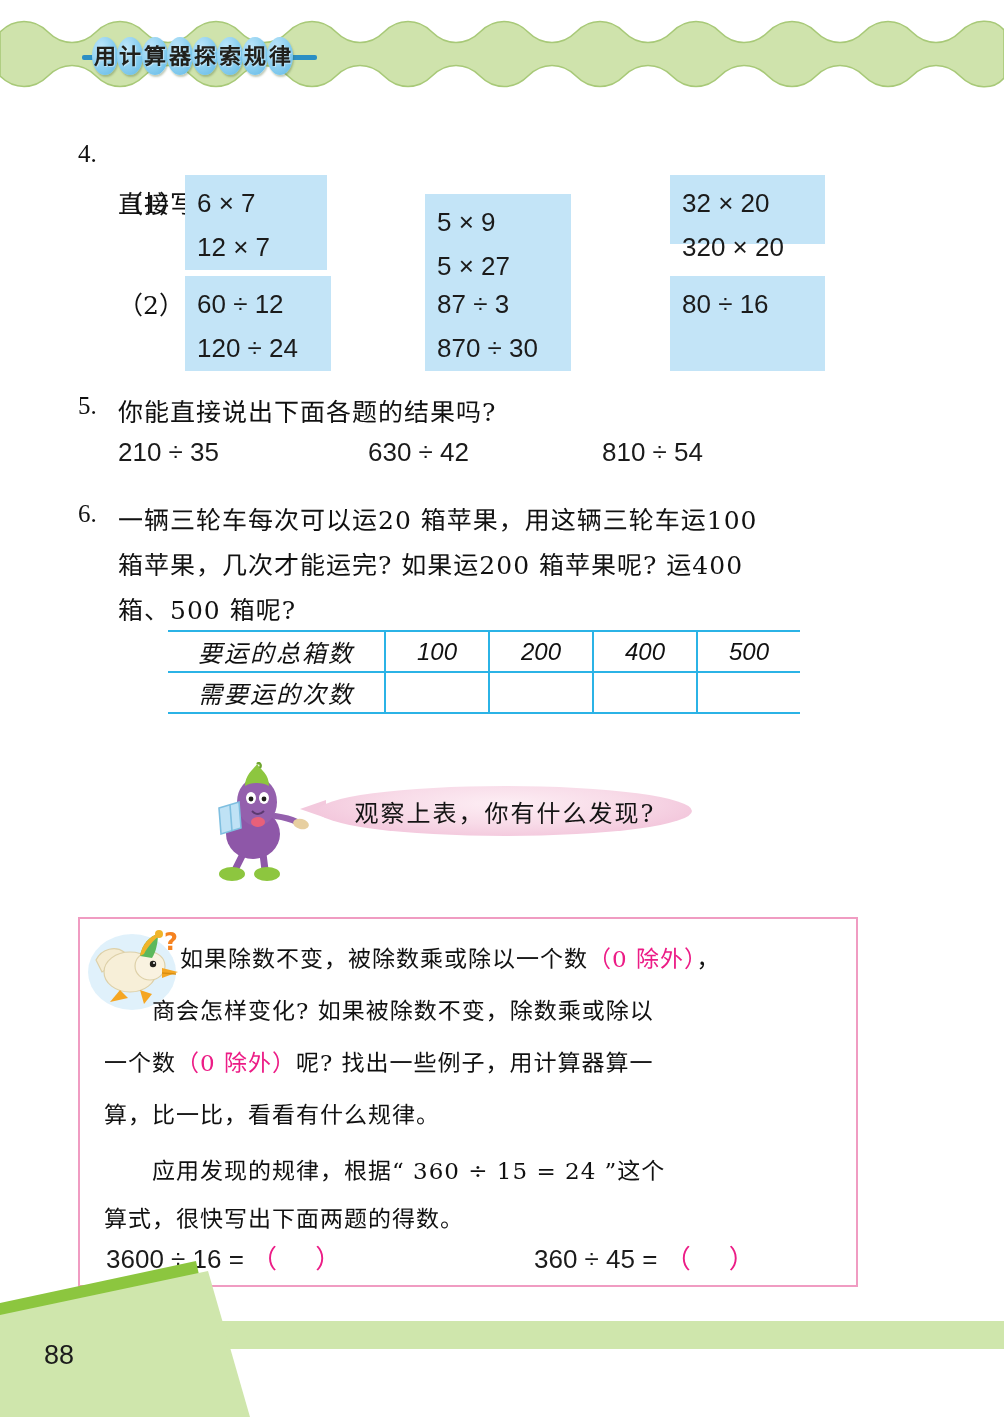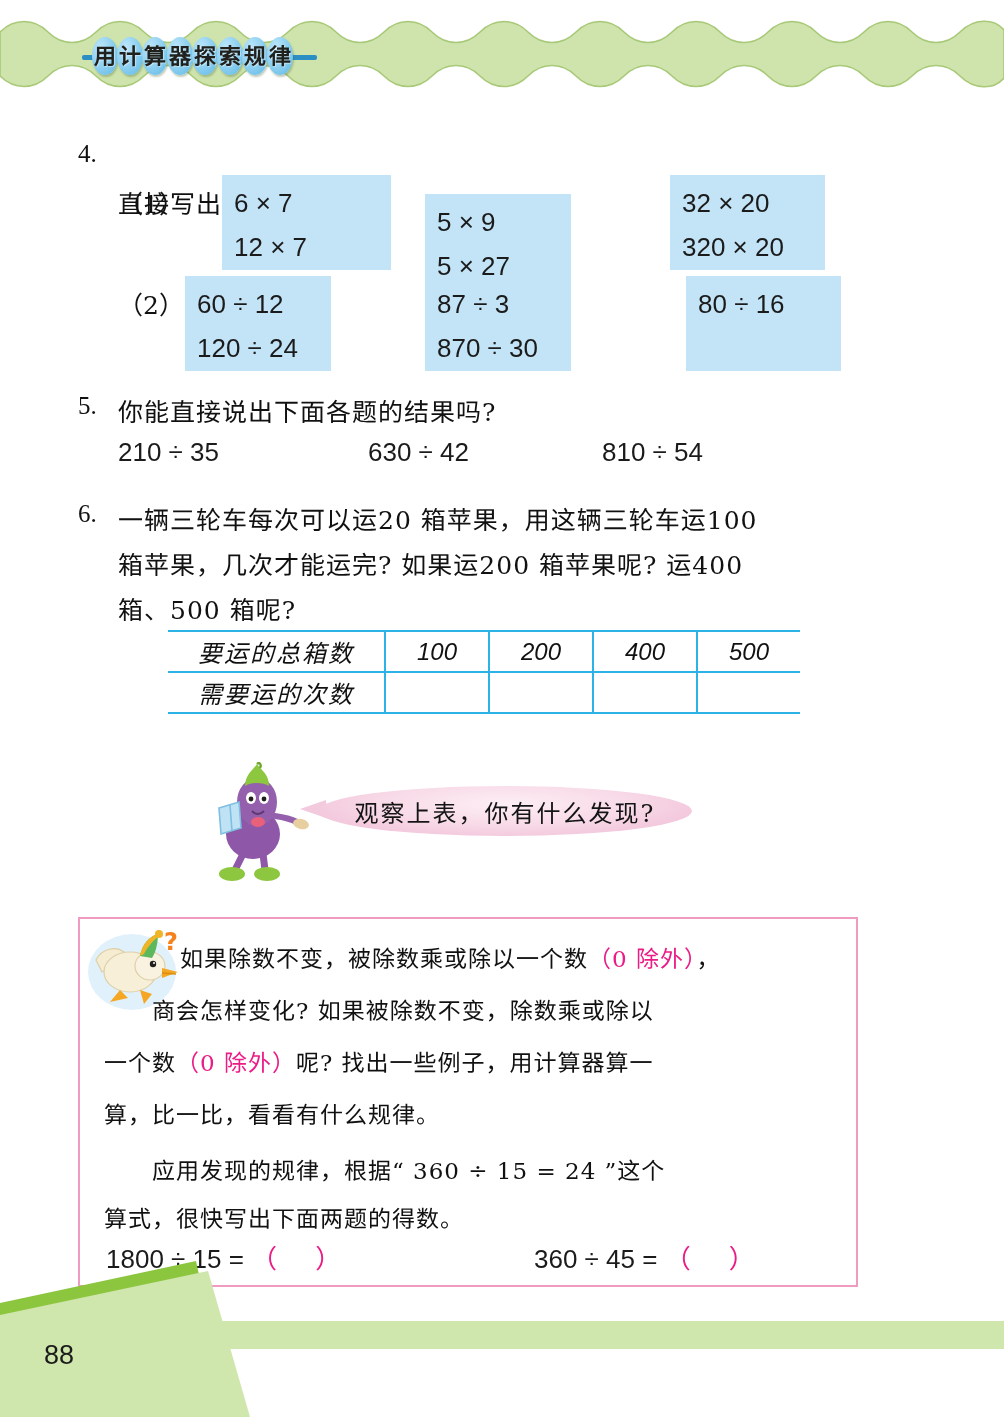--- a/index.html
+++ b/index.html
@@ -298,44 +298,44 @@
   <div class="bead">
       <span>律</span>
     </div>
 </div>
 
 <div class="ex-num" style="left:78px; top:140px;">4.</div>
 <div class="ex-text" style="left:118px; top:140px;margin-top:44px;">直接写出得数。</div>
 
 <div class="grp-label" style="left:118px; top:184px;">（1）</div>
 
-<div class="calc-box" style="left:185px; top:175px; width:169px; height:95px;margin-left:37px;">
+<div class="calc-box" style="left:185px; top:175px; width:142px; height:95px;">
   <div class="calc-line">6 × 7</div>
   <div class="calc-line">12 × 7</div>
 </div>
 <div class="calc-box" style="left:425px; top:175px; width:146px; height:95px;margin-top:19px;">
   <div class="calc-line">5 × 9</div>
   <div class="calc-line">5 × 27</div>
 </div>
-<div class="calc-box" style="left:670px; top:175px; width:155px; height:95px;">
+<div class="calc-box" style="left:670px; top:175px; width:155px; height:69px;">
   <div class="calc-line">32 × 20</div>
   <div class="calc-line">320 × 20</div>
 </div>
 
 <div class="grp-label" style="left:118px; top:285px;">（2）</div>
 
 <div class="calc-box" style="left:185px; top:276px; width:146px; height:95px;">
   <div class="calc-line">60 ÷ 12</div>
   <div class="calc-line">120 ÷ 24</div>
 </div>
 <div class="calc-box" style="left:425px; top:276px; width:146px; height:95px;">
   <div class="calc-line">87 ÷ 3</div>
   <div class="calc-line">870 ÷ 30</div>
 </div>
-<div class="calc-box" style="left:670px; top:276px; width:155px; height:95px;margin-left:16px;">
+<div class="calc-box" style="left:670px; top:276px; width:155px; height:95px;">
   <div class="calc-line">80 ÷ 16</div>
 </div>
 
 <div class="ex-num" style="left:78px; top:392px;">5.</div>
 <div class="ex-text" style="left:118px; top:392px;">你能直接说出下面各题的结果吗?</div>
 
 <div class="expr" style="left:118px; top:437px;">210 ÷ 35</div>
 <div class="expr" style="left:368px; top:437px;">630 ÷ 42</div>
 <div class="expr" style="left:602px; top:437px;">810 ÷ 54</div>
 
@@ -436,21 +436,21 @@
 <div class="pink-para" style="left:152px; top:992px;">商会怎样变化? 如果被除数不变，除数乘或除以</div>
 <div class="pink-para" style="left:104px; top:1044px;">
   <span>一个数</span><span class="hl">（0 除外）</span><span>呢? 找出一些例子，用计算器算一</span>
 </div>
 <div class="pink-para" style="left:104px; top:1096px;">算，比一比，看看有什么规律。</div>
 
 <div class="pink-para" style="left:152px; top:1152px;">应用发现的规律，根据“ 360 ÷ 15 = 24 ”这个</div>
 <div class="pink-para" style="left:104px; top:1200px;">算式，很快写出下面两题的得数。</div>
 
 <div class="pink-eq" style="left:106px; top:1238px;">
-  <span>1800 ÷ 15 = </span><span class="paren">（</span><span style="display:inline-block;width:38px;"></span><span class="paren">）</span>
+  <span>3600 ÷ 16 = </span><span class="paren">（</span><span style="display:inline-block;width:38px;"></span><span class="paren">）</span>
 </div>
 
 <div class="pink-eq" style="left:534px; top:1238px;">
   <span>360 ÷ 45 = </span><span class="paren">（</span><span style="display:inline-block;width:38px;"></span><span class="paren">）</span>
 </div>
 
 <div class="footer-bar"></div>
 <div class="footer-corner">
   <svg width="330" height="180" viewBox="0 0 330 180" xmlns="http://www.w3.org/2000/svg">
     <path d="M0,66 L196,24 L230,180 L0,180 Z" fill="#8cc63f"></path>

